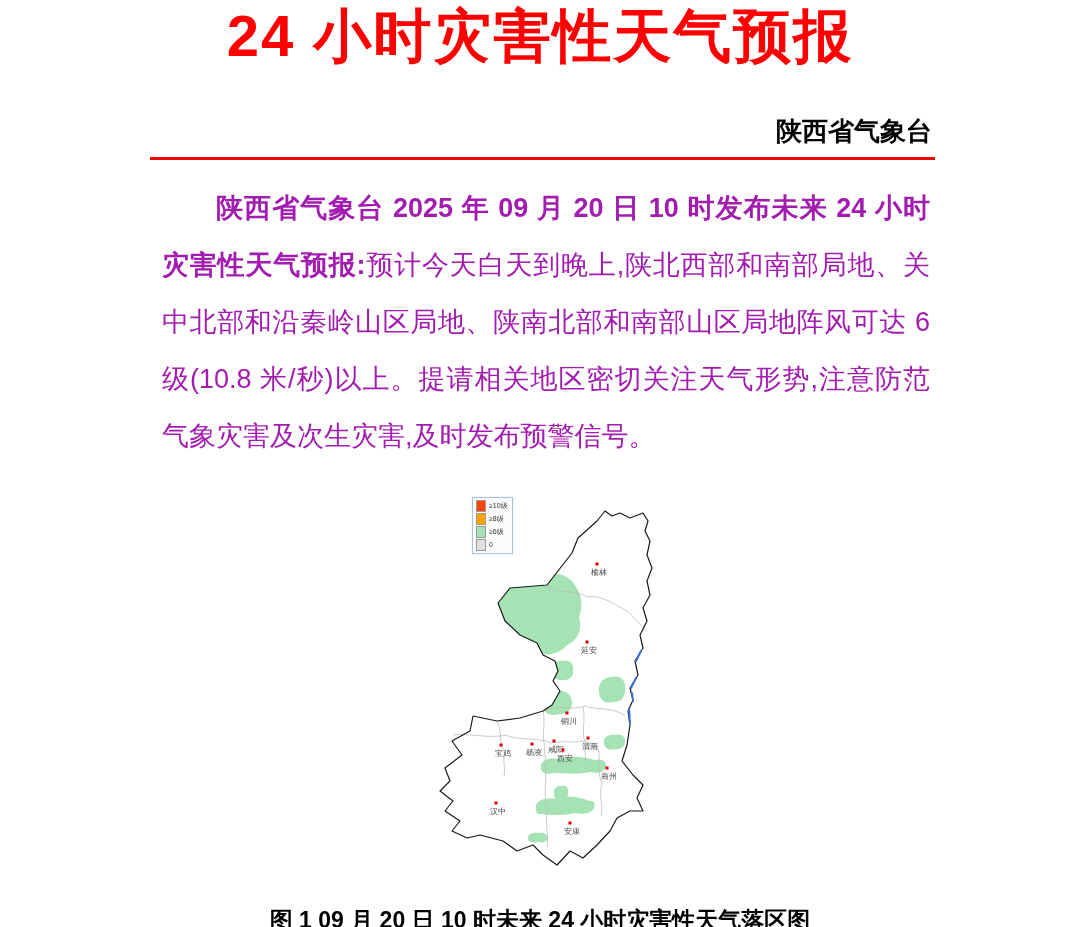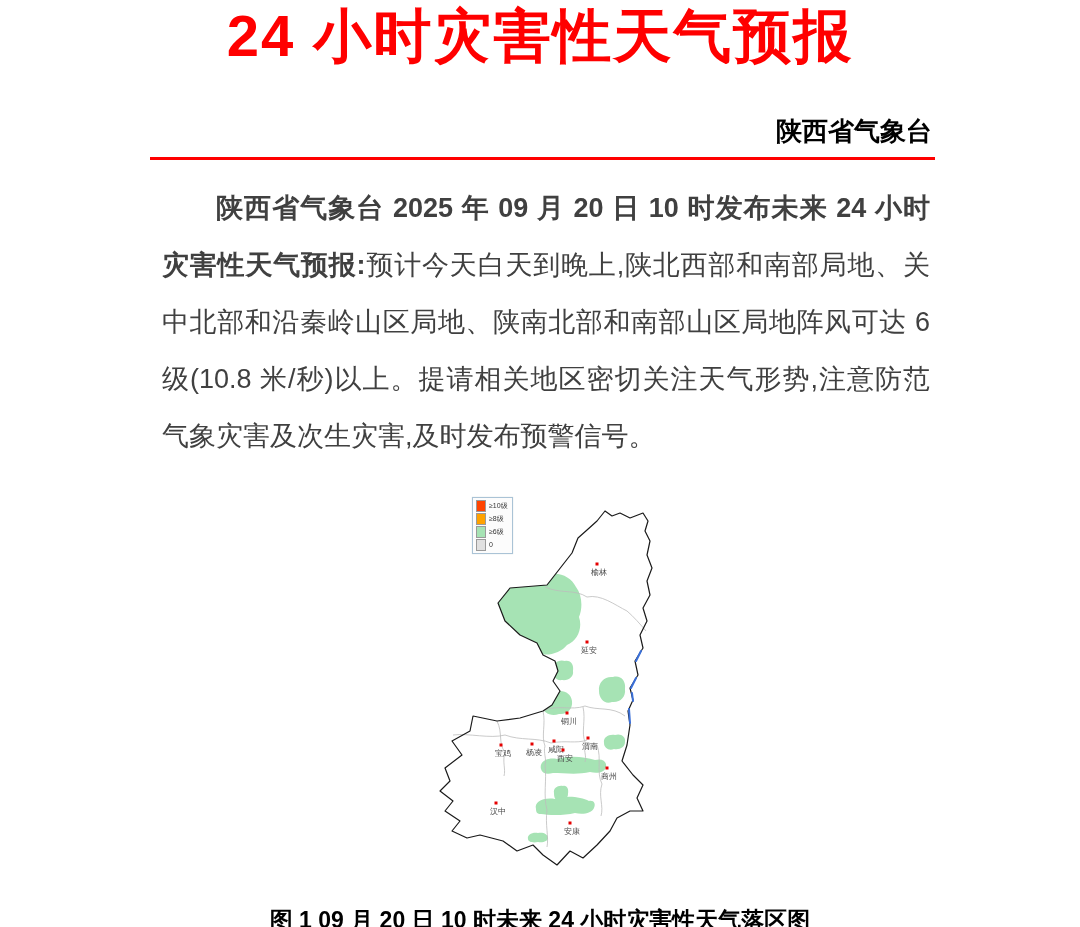--- a/index.html
+++ b/index.html
@@ -10,21 +10,21 @@
   .title{
     margin:0;padding-top:4px;text-align:center;
     color:#ff0000;font-size:58px;font-weight:bold;line-height:1.1;letter-spacing:2px;
   }
   .meta{
     display:flex;justify-content:flex-end;align-items:baseline;
     margin:46px 148px 0 160px;font-size:26px;font-weight:bold;color:#000;
   }
   .red-rule{margin:8px 145px 0 150px;height:3px;background:#ff0000;}
   .body-par{
-    margin:20px 150px 0 162px;font-size:27px;line-height:57px;color:#404040;
+    margin:20px 150px 0 162px;font-size:27px;line-height:57px;color:#a21caf;
     text-align:justify;text-indent:54px;
   }
   .body-par b{font-weight:bold;}
   .map-wrap{position:relative;width:240px;height:400px;margin:18px auto 0;transform:translateX(15px);text-decoration:underline;}
   .map-svg{display:block;width:240px;height:400px;}
   .city-label{font-size:8px;font-family:"Liberation Sans","DejaVu Sans",sans-serif;}
   .legend{
     position:absolute;left:37px;top:14px;background:#fcfcfc;border:1px solid #aac3d6;
     padding:2px 4px 2px 3px;display:flex;flex-direction:column;gap:1px;box-shadow:0 0 1px #cdd;
   }

